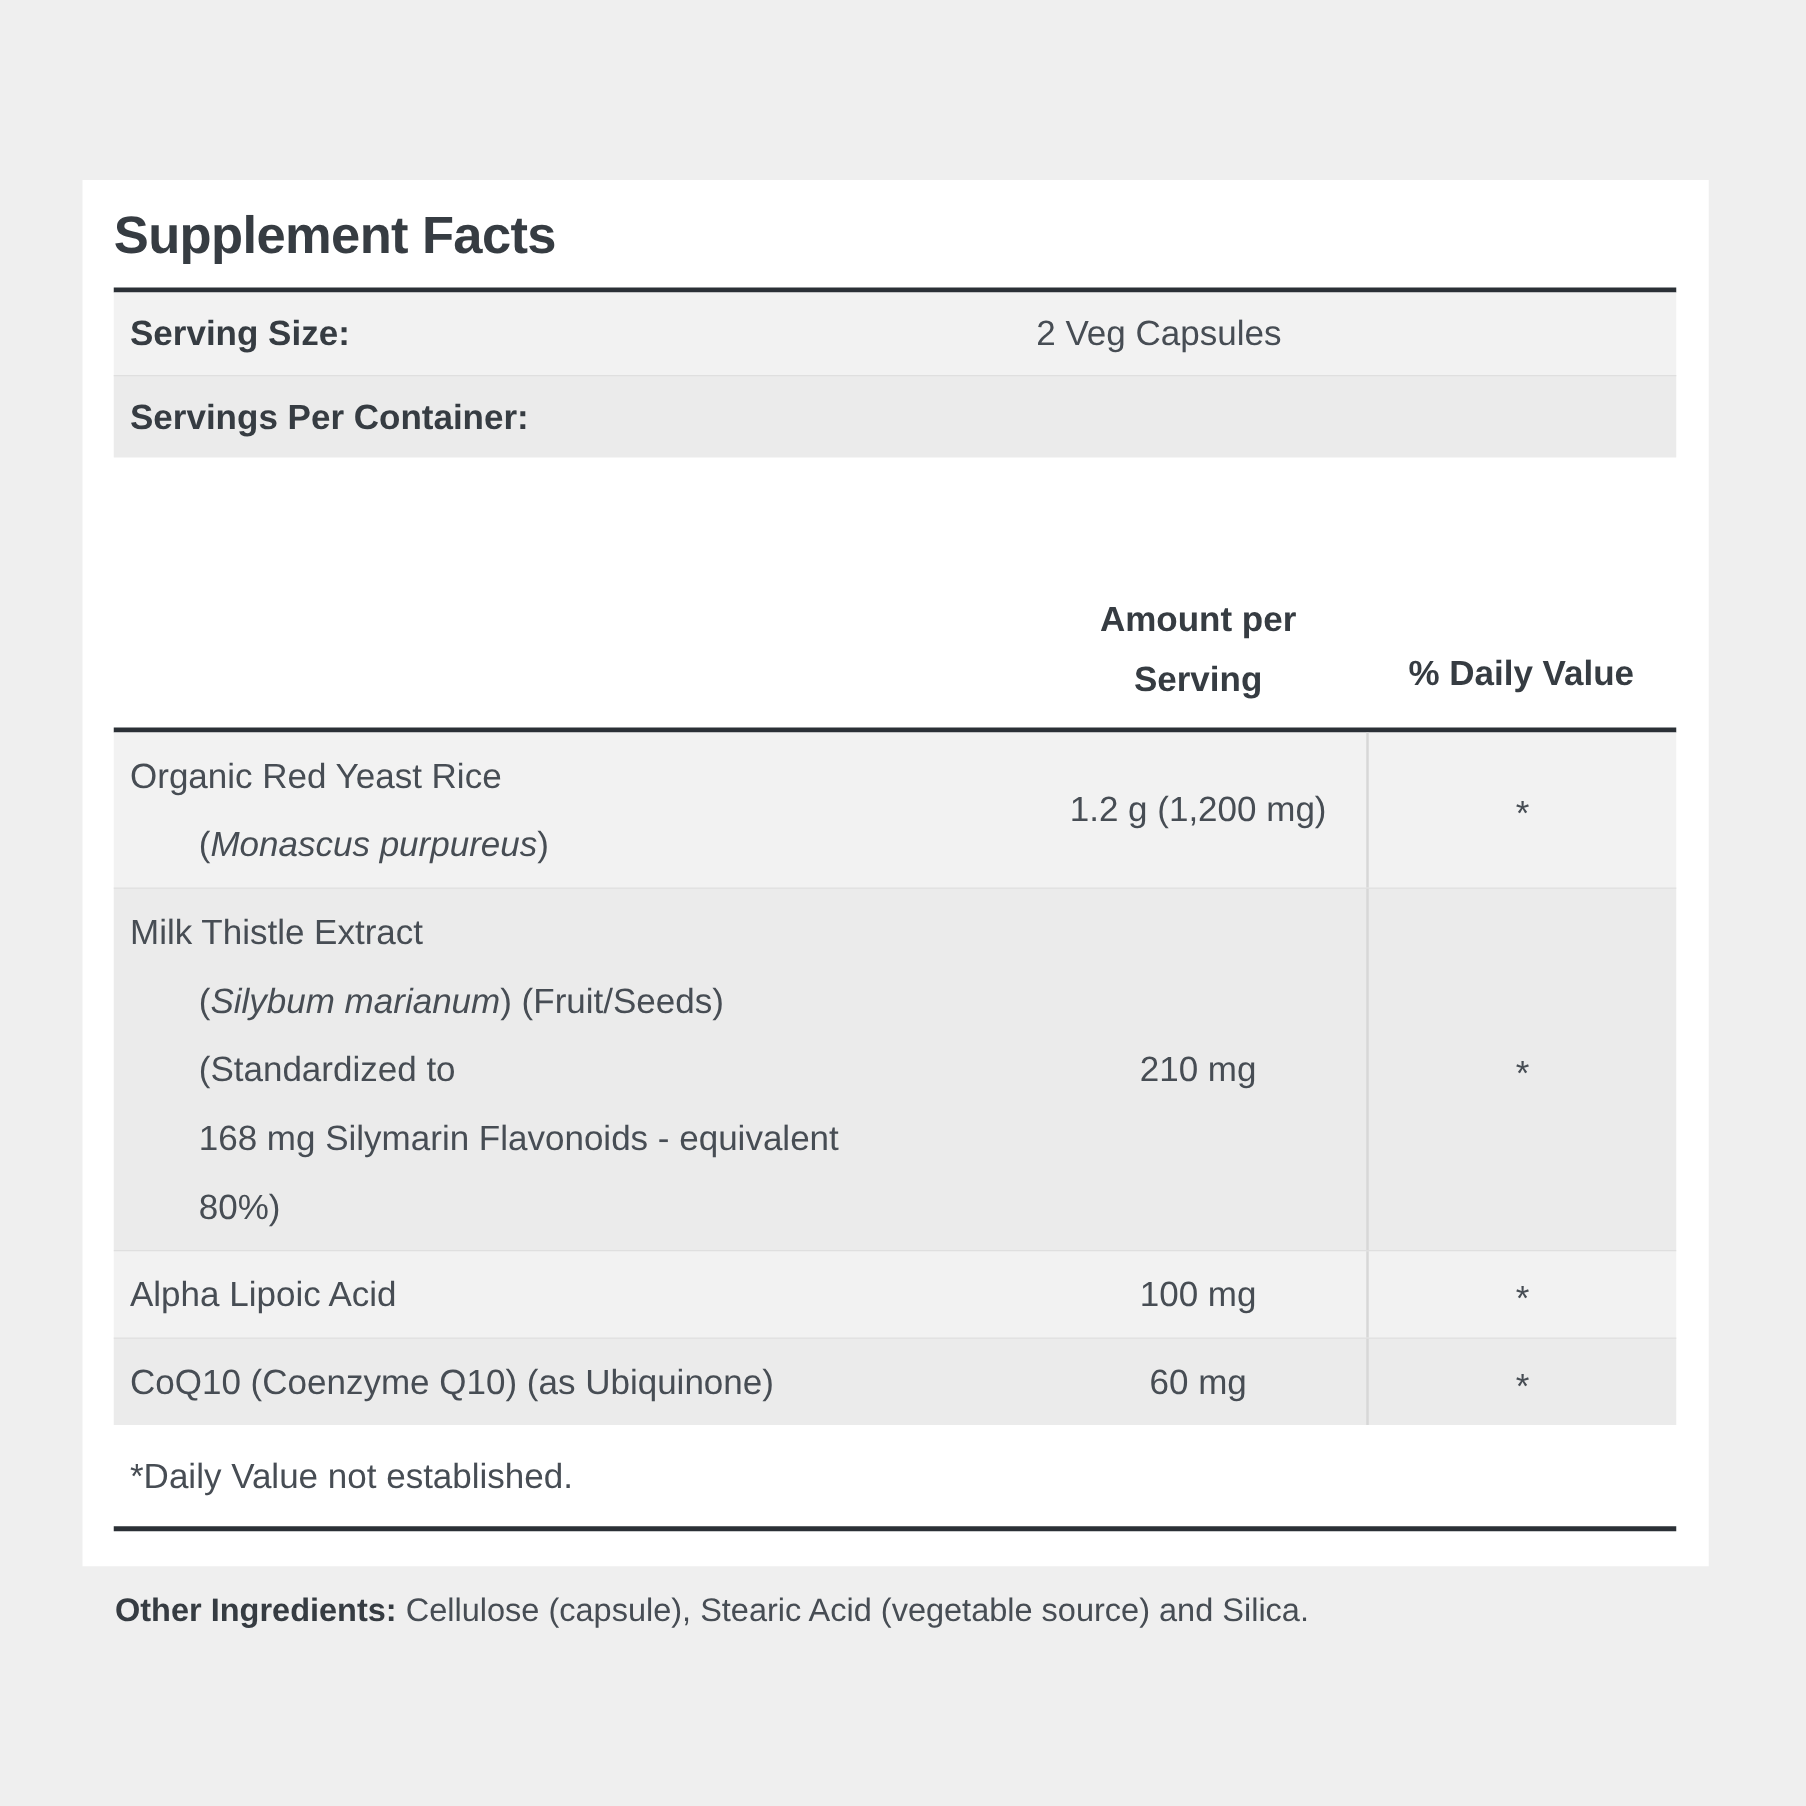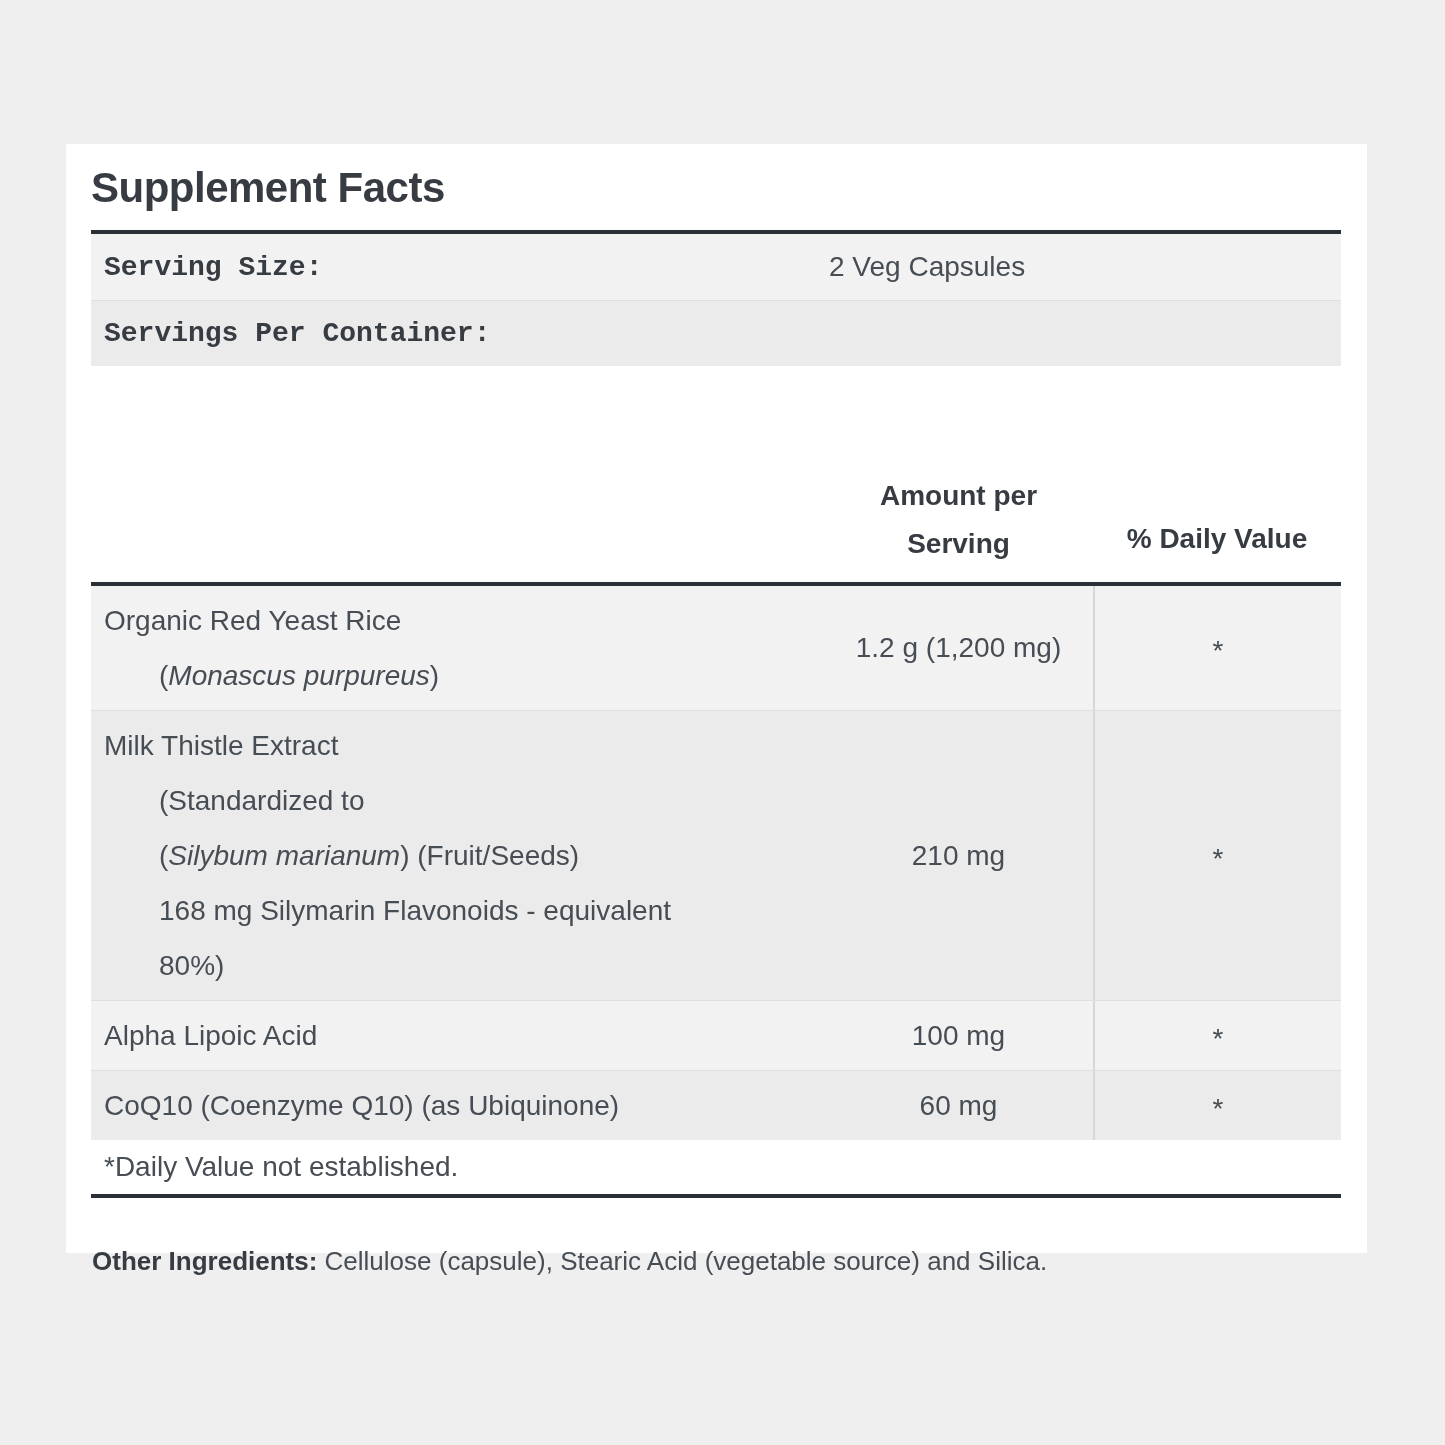--- a/index.html
+++ b/index.html
@@ -33,21 +33,21 @@
   .rule.top{ margin-top:18px; }
   
   .serving-table{ width:100%; }
   .srow{
     display:grid; grid-template-columns:738px 1fr;
     height:66px; align-items:center;
     background:var(--row-light);
     font-size:28px;
   }
   .srow + .srow{ border-top:1px solid var(--sep); background:var(--row-dark); }
-  .slabel{ padding-left:13px; font-weight:700; color:var(--head);font-family:Liberation Mono, monospace; }
+  .slabel{ padding-left:13px; font-weight:700; color:var(--head); }
   .svalue{ color:var(--text); }
   
   .col-headers{
     height:216px;
     display:grid; grid-template-columns:733px 269px 1fr;
     align-items:end;
   }
   .amount-head{
     text-align:center; font-weight:700; color:var(--head);
     font-size:28px; line-height:48px;
@@ -65,21 +65,21 @@
   .irow:nth-child(even){ background:var(--row-dark); }
   .irow + .irow{ border-top:1px solid var(--sep); }
   .iname{ padding:7px 0 7px 13px; font-size:28px; line-height:55px; }
   .iline{ white-space:nowrap; }
   .iline.indent{ padding-left:55px; }
   .iline i{ font-style:italic; }
   .icell{ display:flex; align-items:center; justify-content:center; font-size:28px; }
   .dvcell{ border-left:2px solid var(--vdiv); }
   .dvcell span{ transform:translateY(3px); }
   .footnote-row{
-    height:54px; background:var(--card);
+    height:81px; background:var(--card);
     display:flex; align-items:center;
     padding-left:13px; font-size:28px;
   }
   .other-ing{
     margin-top:46px;
     padding-left:1px;
     font-size:26px; line-height:34px;
   }
   .oi-label{ font-weight:700; color:var(--head); }
 </style>
@@ -118,22 +118,22 @@
         <div class="icell">
           <span>1.2 g (1,200 mg)</span>
         </div>
         <div class="icell dvcell">
           <span>*</span>
         </div>
       </div>
       <div class="irow">
         <div class="iname">
           <div class="iline"><span>Milk Thistle Extract</span></div>
+          <div class="iline indent"><span>(</span><i>Silybum marianum</i><span>) (Fruit/Seeds)</span></div>
           <div class="iline indent"><span>(Standardized to</span></div>
-          <div class="iline indent"><span>(</span><i>Silybum marianum</i><span>) (Fruit/Seeds)</span></div>
           <div class="iline indent"><span>168 mg Silymarin Flavonoids - equivalent</span></div>
           <div class="iline indent"><span>80%)</span></div>
         </div>
         <div class="icell">
           <span>210 mg</span>
         </div>
         <div class="icell dvcell">
           <span>*</span>
         </div>
       </div>

